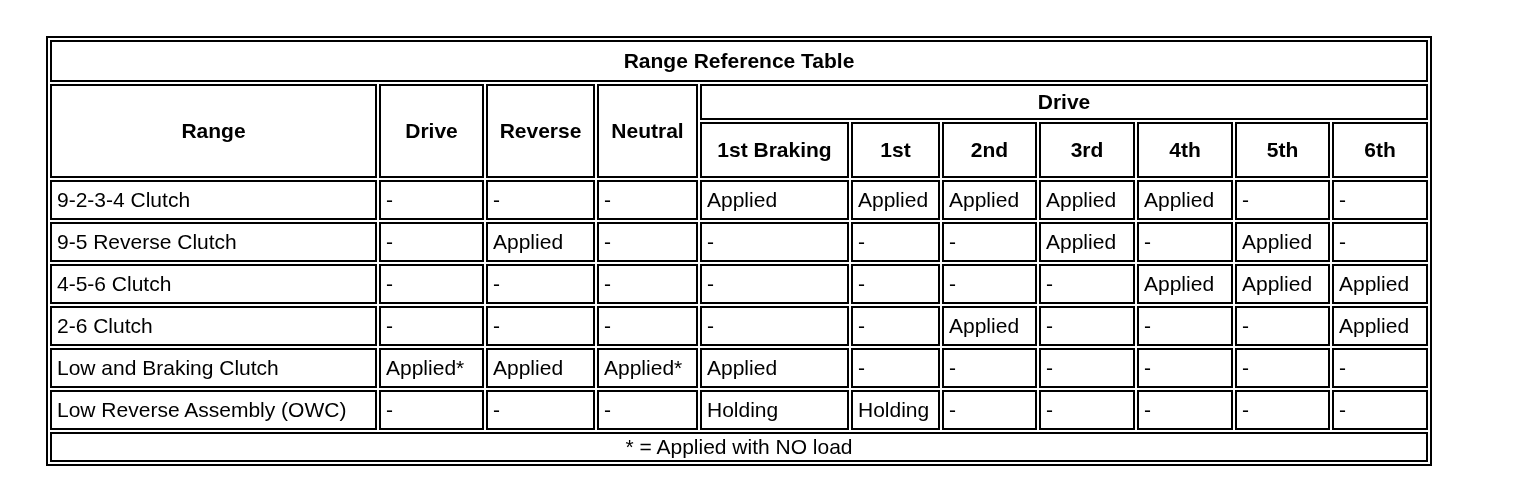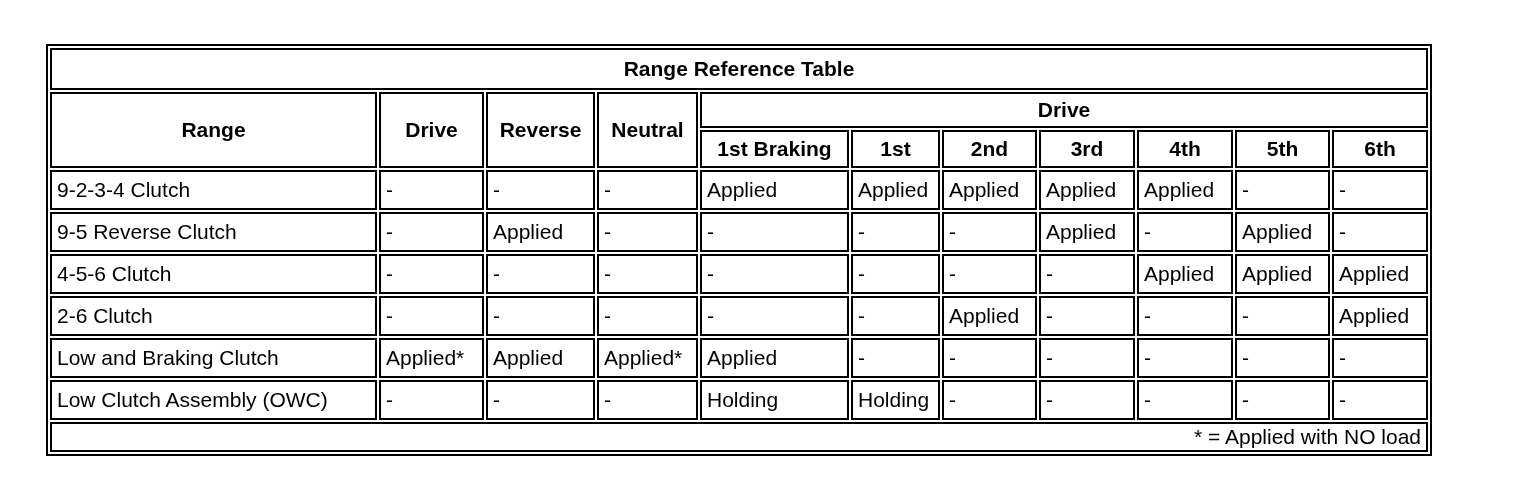--- a/index.html
+++ b/index.html
@@ -11,21 +11,21 @@
   .page {
     position: relative;
     width: 1536px;
     height: 502px;
     background: #ffffff;
     overflow: hidden;
   }
   table.ref-table {
     position: absolute;
     left: 46px;
-    top: 44px;
+    top: 36px;
     width: 1386px;
     table-layout: fixed;
     border-collapse: separate;
     border-spacing: 2px;
     border: 2px solid #000000;
     background: #ffffff;
   }
   table.ref-table td {
     box-sizing: border-box;
     border: 2px solid #000000;
@@ -43,26 +43,26 @@
     font-weight: bold;
     font-size: 23px;
   }
   td.hdr {
     text-align: center;
     font-weight: bold;
     font-size: 22px;
     padding: 1px 2px;
   }
   tr.row-drive td { height: 36px; }
-  tr.row-subhdr td { height: 38px; }
+  tr.row-subhdr td { height: 56px; }
   tr.row-data td { height: 40px; }
   td.label-cell, td.value-cell { text-align: left; }
   td.foot-cell {
     height: 30px;
-    text-align: right;
+    text-align: center;
     font-size: 21px;
   }
 </style>
 </head>
 <body>
 
 <div class="page">
   <table class="ref-table">
     <colgroup>
       <col style="width:327px">
@@ -157,21 +157,21 @@
         <td class="value-cell">Applied*</td>
         <td class="value-cell">Applied</td>
         <td class="value-cell">-</td>
         <td class="value-cell">-</td>
         <td class="value-cell">-</td>
         <td class="value-cell">-</td>
         <td class="value-cell">-</td>
         <td class="value-cell">-</td>
       </tr>
       <tr class="row-data">
-        <td class="label-cell">Low Clutch Assembly (OWC)</td>
+        <td class="label-cell">Low Reverse Assembly (OWC)</td>
         <td class="value-cell">-</td>
         <td class="value-cell">-</td>
         <td class="value-cell">-</td>
         <td class="value-cell">Holding</td>
         <td class="value-cell">Holding</td>
         <td class="value-cell">-</td>
         <td class="value-cell">-</td>
         <td class="value-cell">-</td>
         <td class="value-cell">-</td>
         <td class="value-cell">-</td>

